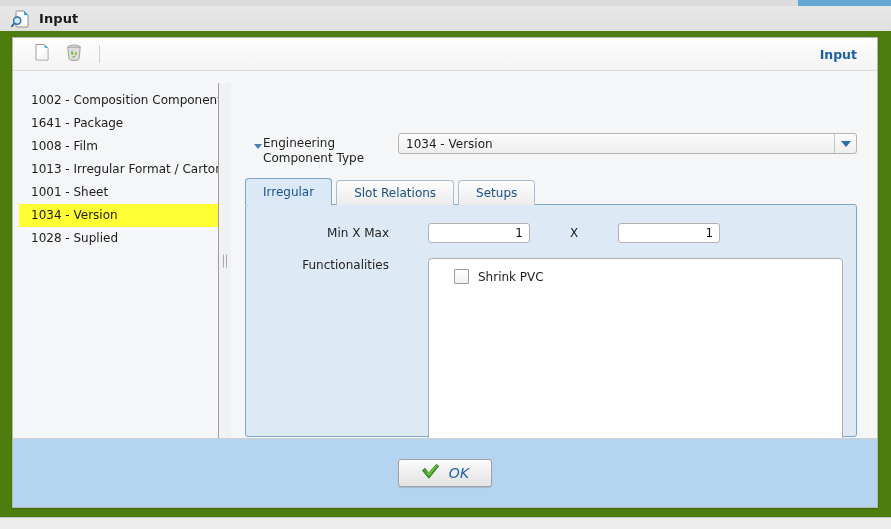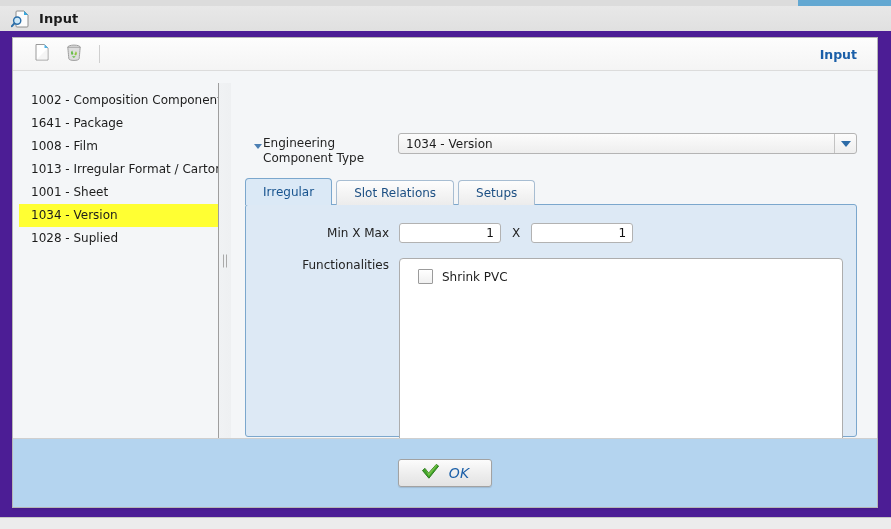--- a/index.html
+++ b/index.html
@@ -38,21 +38,21 @@
     white-space: nowrap;
     user-select: none;
   }
 
   
   #dialog {
     position: absolute;
     left: 0; top: 6px;
     width: 891px;
     height: 512px;
-    background: #4c1d95;
+    background: #4d7c0f;
     box-sizing: border-box;
   }
 
   #title-bar {
     position: absolute;
     left: 0; top: 0;
     width: 891px;
     height: 25px;
     display: flex;
     align-items: center;
@@ -300,20 +300,21 @@
     border: 1px solid #7ba7cd;
     border-radius: 3px;
     box-sizing: border-box;
     max-width: 622px;
   }
 
   .field-row {
     position: absolute;
     display: flex;
     align-items: flex-start;
+    gap: 29px;
   }
   #minmax-row {
     left: 0; top: 18px;
     width: 100%;
     align-items: center;
   }
   .field-label {
     width: 143px;
     text-align: right;
     font-size: 12px;
@@ -346,21 +347,21 @@
     left: 0; top: 53px;
     right: 13px;
   }
   #func-listbox {
     flex: 1;
     height: 220px;
     background: #ffffff;
     border: 1px solid #adadad;
     border-radius: 4px;
     box-sizing: border-box;
-    padding: 8px 0 0 5px;
+    padding: 8px 0 0 12px;
     overflow: hidden;
   }
   .check-row {
     display: flex;
     align-items: center;
     height: 19px;
     padding-left: 13px;
   }
   .checkbox {
     width: 13px; height: 13px;

